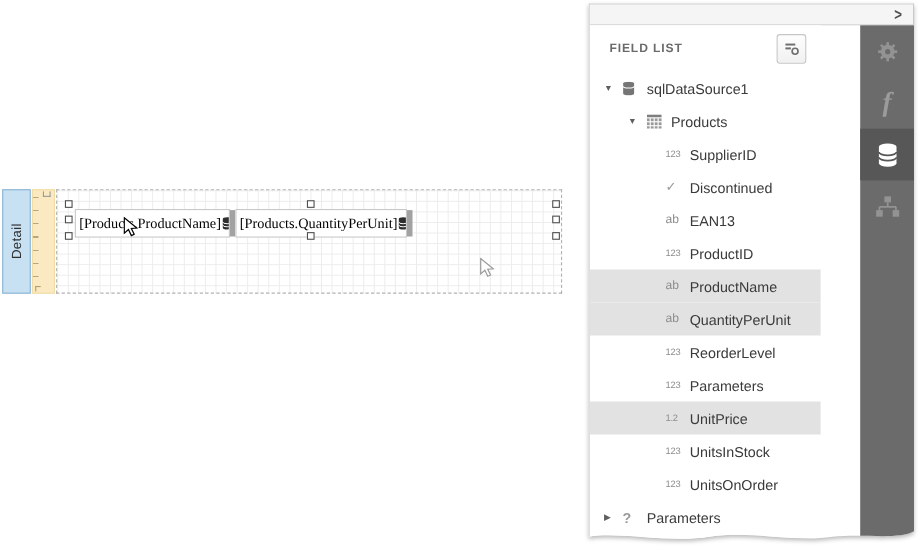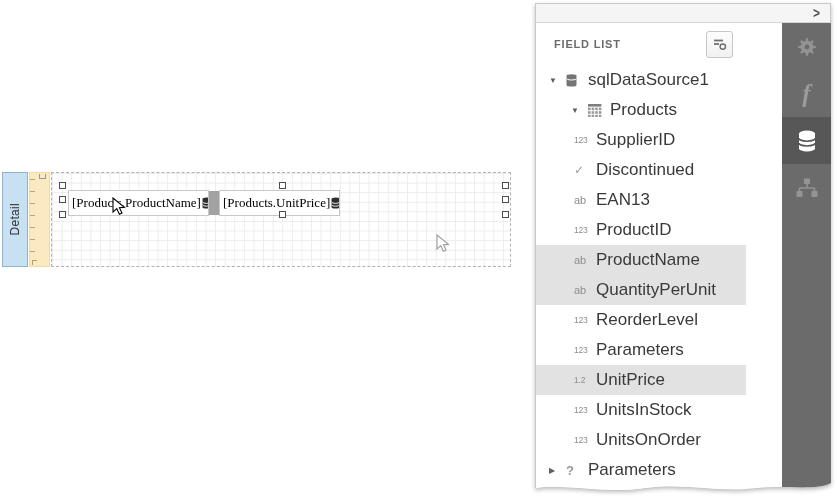--- a/index.html
+++ b/index.html
@@ -80,28 +80,28 @@
     padding:0 13px 0 18px;
   }
   .fl-title{font-size:11px;font-weight:700;color:#6b6b6b;letter-spacing:.8px;}
   .fl-options-btn{
     width:25px;height:25px;border:1px solid #c6c6c6;border-radius:3px;
     background:linear-gradient(#fdfdfd,#f1f1f1);
     display:flex;align-items:center;justify-content:center;cursor:pointer;
   }
   .trow{height:30px;display:flex;align-items:center;}
   .trow.hl{background:#e2e2e2;}
-  .lvl0{padding-left:13px;} .lvl1{padding-left:35px;} .lvl2{padding-left:38px;}
+  .lvl0{padding-left:13px;} .lvl1{padding-left:35px;} .lvl2{padding-left:69px;}
   .exp{width:17px;font-size:8px;color:#5f5f5f;flex:0 0 auto;}
   .ticon{width:22px;flex:0 0 auto;display:flex;align-items:center;color:#8d8d8d;}
   .g-num{font-size:8.5px;letter-spacing:-.2px;color:#8d8d8d;}
   .g-ab{font-size:11px;color:#8d8d8d;text-align:right;}
   .g-check{font-size:12px;color:#9a9a9a;}
   .g-q{font-size:13px;color:#9a9a9a;font-weight:700;}
-  .tlabel{font-size:17px;color:#3a3a3a;}
+  .tlabel{font-size:13px;color:#3a3a3a;}
   .side-toolbar{width:49px;background:#6b6b6b;display:flex;flex-direction:column;}
   .tool{
     width:49px;height:47px;display:flex;align-items:center;justify-content:center;
     cursor:pointer;
   }
   .tool.active{background:#575757;}
   .fn-glyph{font-family:"Liberation Serif","DejaVu Serif",serif;font-style:italic;font-size:25px;color:#9b9b9b;font-weight:700;}
 </style>
 </head>
 <body>
@@ -123,31 +123,31 @@
     <span>[Products.ProductName]</span>
     <span class="smart-tag">
       <svg width="9" height="12" viewBox="0 0 9 12">
           <path fill="#2e2e2e" d="M0.5,2 a4,1.6 0 0,1 8,0 V10 a4,1.6 0 0,1 -8,0 Z"></path>
           <path d="M0.5,4.8 a4,1.6 0 0,0 8,0" stroke="#fff" stroke-width="0.9" fill="none"></path>
           <path d="M0.5,7.6 a4,1.6 0 0,0 8,0" stroke="#fff" stroke-width="0.9" fill="none"></path>
         </svg>
     </span>
   </div>
   <div class="cell-sep"></div>
-  <div class="cell-sep"></div>
-  <div class="dcell c3">
-    <span>[Products.UnitPrice]</span>
+  <div class="dcell c2">
+    <span>[Products.QuantityPerUnit]</span>
     <span class="smart-tag">
       <svg width="9" height="12" viewBox="0 0 9 12">
           <path fill="#2e2e2e" d="M0.5,2 a4,1.6 0 0,1 8,0 V10 a4,1.6 0 0,1 -8,0 Z"></path>
           <path d="M0.5,4.8 a4,1.6 0 0,0 8,0" stroke="#fff" stroke-width="0.9" fill="none"></path>
           <path d="M0.5,7.6 a4,1.6 0 0,0 8,0" stroke="#fff" stroke-width="0.9" fill="none"></path>
         </svg>
     </span>
   </div>
+  <div class="cell-sep"></div>
 </div>
 
 <div class="handle" style="left:59px;top:182px;"></div>
 <div class="handle" style="left:59px;top:196px;"></div>
 <div class="handle" style="left:59px;top:211px;"></div>
 <div class="handle" style="left:279px;top:182px;"></div>
 <div class="handle" style="left:279px;top:211px;"></div>
 <div class="handle" style="left:502px;top:182px;"></div>
 <div class="handle" style="left:502px;top:196px;"></div>
 <div class="handle" style="left:502px;top:211px;"></div>

